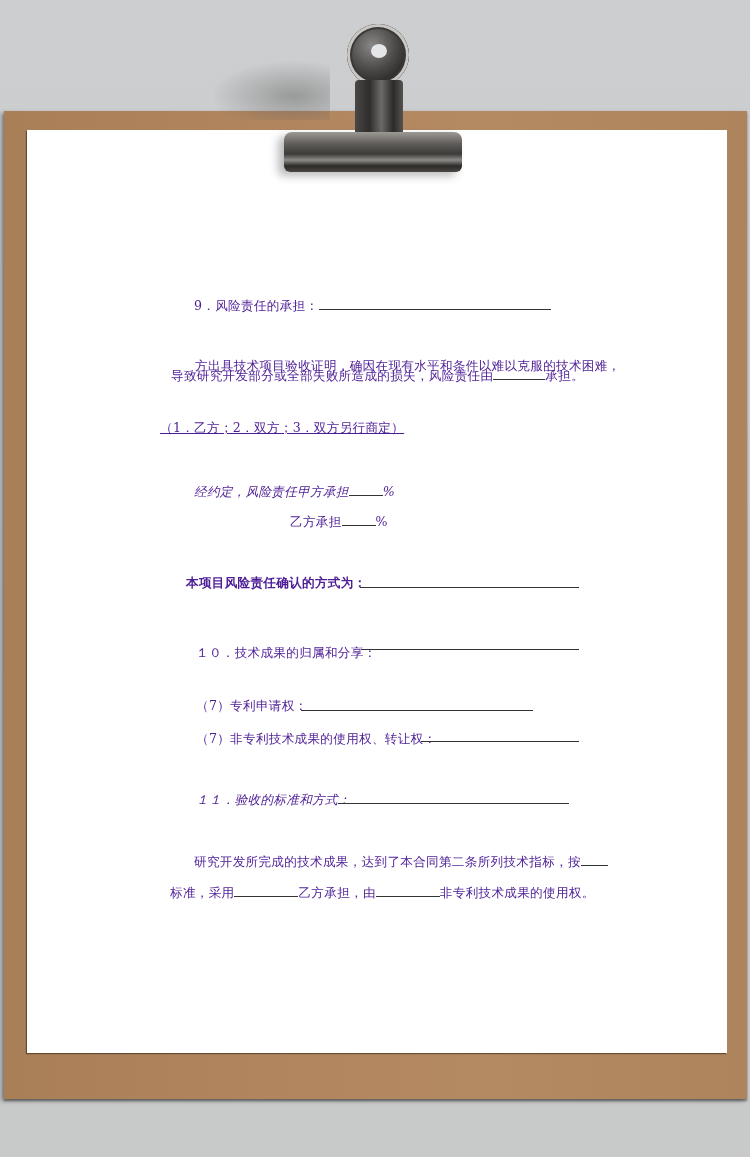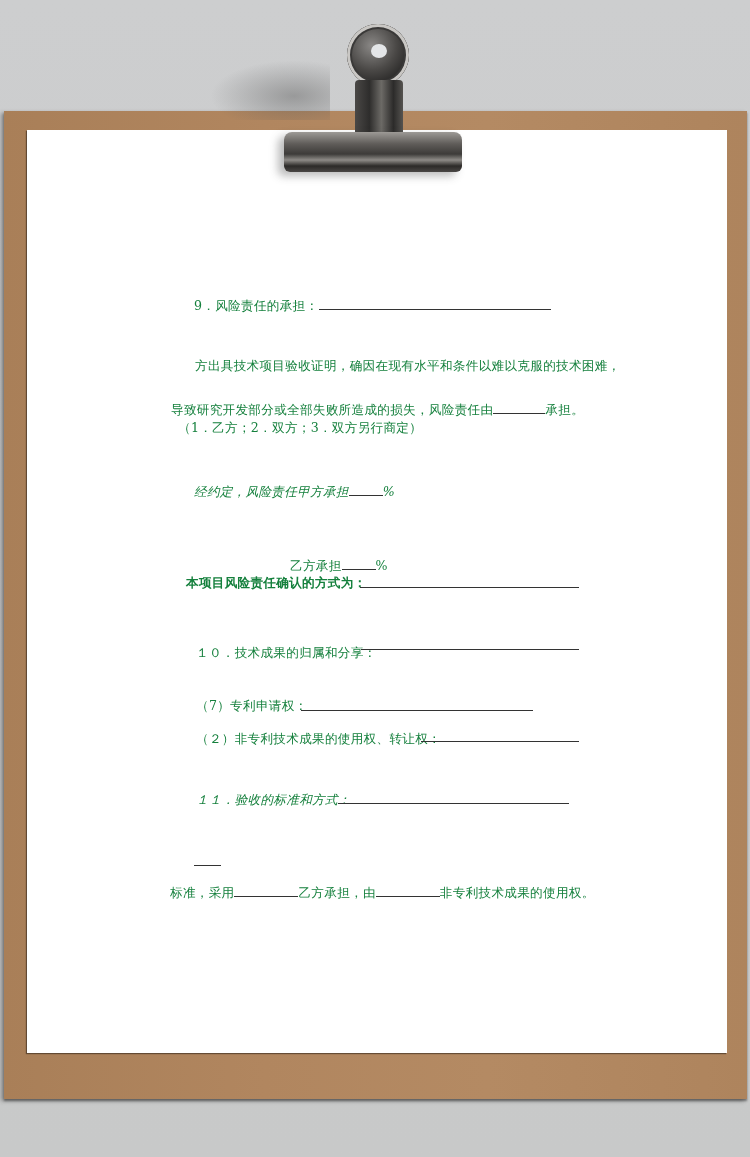--- a/index.html
+++ b/index.html
@@ -83,21 +83,21 @@
       width: 178px;
       height: 40px;
       border-radius: 8px 8px 6px 6px;
       background: linear-gradient(180deg, #9d9a96 0%, #5f5c59 30%, #3d3b39 55%, #8e8b87 70%, #2c2a28 85%, #4a4745 100%);
       box-shadow: -6px 4px 8px rgba(60,60,60,0.35);
     }
     
     .line {
       position: absolute;
       font-size: 12.6px;
-      color: #15803d;
+      color: #4c1d95;
       white-space: nowrap;
       line-height: 16px;
       letter-spacing: 0.3px;
     }
     .blank {
       display: inline-block;
       border-bottom: 1px solid #333;
       height: 12px;
       vertical-align: baseline;
     }
@@ -122,48 +122,48 @@
   <div class="clip-bar"></div>
 </div>
 
 <div class="line" style="left:194px; top:298px;">
   <span>9．风险责任的承担：</span>
 </div>
 <div class="blank-abs" style="left:319px; top:309px; width:232px;"></div>
 
 <div class="line" style="left:195px; top:358px;">方出具技术项目验收证明，确因在现有水平和条件以难以克服的技术困难，</div>
 
-<div class="line" style="left:171px; top:401px;">
+<div class="line" style="left:171px; top:367px;">
   <span>导致研究开发部分或全部失败所造成的损失，风险责任由</span><span class="blank" style="width:52px;"></span><span>承担。</span>
 </div>
 
-<div class="line" style="left:178px; top:420px;">（1．乙方；2．双方；3．双方另行商定）</div>
+<div class="line" style="left:160px; top:420px;text-decoration:underline;">（1．乙方；2．双方；3．双方另行商定）</div>
 
 <div class="line" style="left:194px; top:483px;font-style:italic;">
   <span>经约定，风险责任甲方承担</span><span class="blank" style="width:34px;"></span><span>%</span>
 </div>
 
-<div class="line" style="left:290px; top:513px;margin-top:44px;">
+<div class="line" style="left:290px; top:513px;">
   <span>乙方承担</span><span class="blank" style="width:34px;"></span><span>%</span>
 </div>
 
 <div class="line" style="left:186px; top:575px;font-weight:bold;">本项目风险责任确认的方式为：</div>
 <div class="blank-abs" style="left:360px; top:587px; width:219px;"></div>
 
 <div class="line" style="left:196px; top:645px;">１０．技术成果的归属和分享：</div>
 <div class="blank-abs" style="left:361px; top:649px; width:218px;"></div>
 
 <div class="line" style="left:196px; top:698px;">（7）专利申请权：</div>
 <div class="blank-abs" style="left:301px; top:710px; width:232px;"></div>
 
-<div class="line" style="left:196px; top:731px;">（２）非专利技术成果的使用权、转让权：</div>
+<div class="line" style="left:196px; top:731px;">（7）非专利技术成果的使用权、转让权：</div>
 <div class="blank-abs" style="left:421px; top:741px; width:158px;"></div>
 
 <div class="line" style="left:196px; top:792px;font-style:italic;">１１．验收的标准和方式：</div>
 <div class="blank-abs" style="left:338px; top:803px; width:231px;"></div>
 
 <div class="line" style="left:194px; top:853px;">
-  <span class="blank" style="width:27px;"></span>
+  <span>研究开发所完成的技术成果，达到了本合同第二条所列技术指标，按</span><span class="blank" style="width:27px;"></span>
 </div>
 
 <div class="line" style="left:170px; top:884px;">
   <span>标准，采用</span><span class="blank" style="width:64px;"></span><span>乙方承担，由</span><span class="blank" style="width:64px;"></span><span>非专利技术成果的使用权。</span>
 </div>
 
 </body></html>

